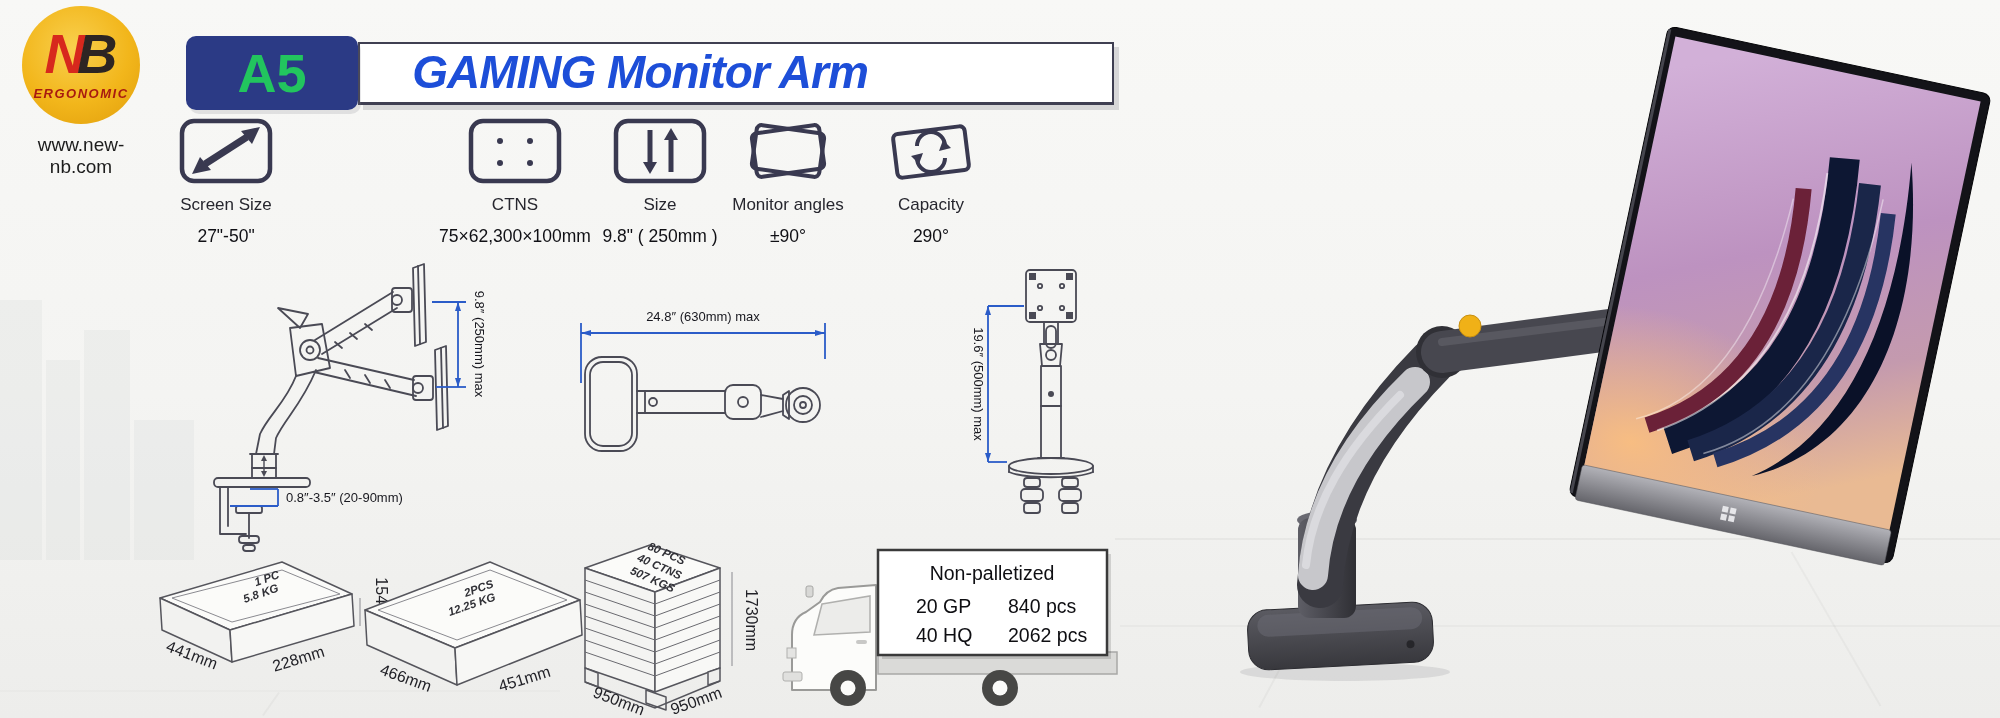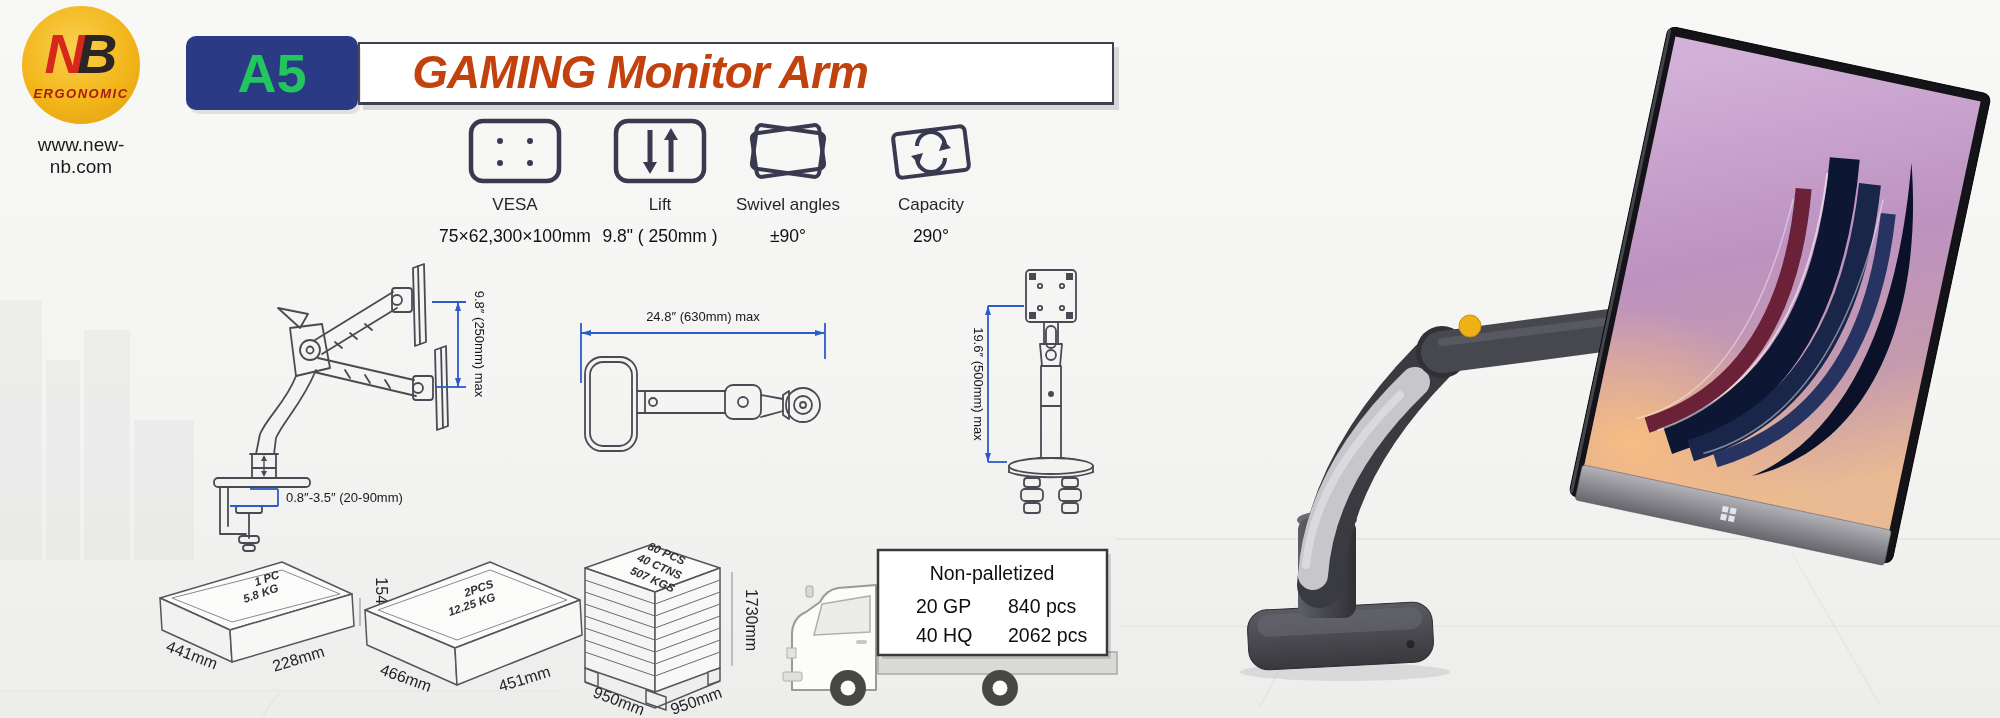--- a/index.html
+++ b/index.html
@@ -19,21 +19,21 @@
     display:flex;flex-direction:column;align-items:center;justify-content:center;gap:9px;}
   .logo-nb{font-style:italic;font-weight:900;font-size:56px;line-height:50px;letter-spacing:-8px;margin-left:-8px;}
   .logo-n{color:#d7281d;}
   .logo-b{color:#2d2523;}
   .logo-tag{font-style:italic;font-weight:700;font-size:13px;letter-spacing:1.5px;color:#a81a10;margin-top:-2px;}
   .logo-site{position:absolute;left:14px;top:134px;width:134px;text-align:center;font-size:19px;color:#1c1c1c;}
   
   .title-bar{position:absolute;left:358px;top:42px;width:752px;height:58px;background:#ffffff;
     border:2px solid #3f3f52;border-bottom-width:3px;box-shadow:5px 5px 0 rgba(120,120,132,0.25);}
   .title-text{position:absolute;left:0;top:0;width:560px;height:58px;line-height:56px;text-align:center;
-    font-style:italic;font-weight:800;font-size:46px;letter-spacing:-1px;color:#c2410c;}
+    font-style:italic;font-weight:800;font-size:46px;letter-spacing:-1px;color:#1d4ed8;}
   .a5-badge{position:absolute;left:186px;top:36px;width:172px;height:74px;background:#2b3a85;border-radius:10px;
     color:#22c55e;font-weight:700;font-size:54px;display:flex;align-items:center;justify-content:center;
     box-shadow:3px 4px 0 rgba(120,120,132,0.18);}
   
   .spec{position:absolute;top:116px;width:190px;text-align:center;}
   .spec svg{display:block;margin:0 auto;}
   .spec-label{margin-top:9px;font-size:17px;color:#26262e;}
   .spec-value{margin-top:11px;font-size:17.5px;color:#101015;}
   
   .ln{fill:none;stroke:#4a4a55;stroke-width:1.8;stroke-linecap:round;stroke-linejoin:round;}
@@ -66,54 +66,64 @@
     <div class="logo-nb"><span class="logo-n">N</span><span class="logo-b">B</span></div>
     <div class="logo-tag">ERGONOMIC</div>
   </div>
   <div class="logo-site">www.new-nb.com</div>
 
   <div class="title-bar">
     <div class="title-text">GAMING Monitor Arm</div>
   </div>
   <div class="a5-badge">A5</div>
 
+  <div class="spec" style="left:131px;">
+    <svg width="96" height="70" viewBox="0 0 96 70">
+      <rect x="4" y="5" width="88" height="60" rx="12" fill="none" stroke="#393950" stroke-width="4.5"></rect>
+      <line x1="27" y1="48" x2="69" y2="21" stroke="#393950" stroke-width="7"></line>
+      <polygon points="14,58 33,54 22,41" fill="#393950"></polygon>
+      <polygon points="82,11 63,15 74,28" fill="#393950"></polygon>
+    </svg>
+    <div class="spec-label">Screen Size</div>
+    <div class="spec-value">27"-50"</div>
+  </div>
 
 
   <div class="spec" style="left:420px;">
     <svg width="96" height="70" viewBox="0 0 96 70">
       <rect x="4" y="5" width="88" height="60" rx="12" fill="none" stroke="#393950" stroke-width="4.5"></rect>
       <circle cx="33" cy="25" r="3" fill="#393950"></circle>
         <circle cx="63" cy="25" r="3" fill="#393950"></circle>
       <circle cx="33" cy="47" r="3" fill="#393950"></circle>
         <circle cx="63" cy="47" r="3" fill="#393950"></circle>
     </svg>
-    <div class="spec-label">VESA</div>
+    <div class="spec-label">CTNS</div>
     <div class="spec-value">75×62,300×100mm</div>
   </div>
 
   <div class="spec" style="left:565px;">
     <svg width="96" height="70" viewBox="0 0 96 70">
       <rect x="4" y="5" width="88" height="60" rx="12" fill="none" stroke="#393950" stroke-width="4.5"></rect>
       <line x1="38" y1="14" x2="38" y2="48" stroke="#393950" stroke-width="5"></line>
       <polygon points="31,46 45,46 38,58" fill="#393950"></polygon>
       <line x1="59" y1="56" x2="59" y2="22" stroke="#393950" stroke-width="5"></line>
       <polygon points="52,24 66,24 59,12" fill="#393950"></polygon>
     </svg>
-    <div class="spec-label">Lift</div>
+    <div class="spec-label">Size</div>
     <div class="spec-value">9.8" ( 250mm )</div>
   </div>
 
   <div class="spec" style="left:693px;">
     <svg width="96" height="70" viewBox="0 0 96 70">
       <g fill="none" stroke="#393950" stroke-width="4">
         <rect x="14" y="13" width="68" height="44" rx="5" transform="rotate(-8 48 35)"></rect>
         <rect x="14" y="13" width="68" height="44" rx="5" transform="rotate(8 48 35)"></rect>
       </g>
     </svg>
-    <div class="spec-label">Swivel angles</div>
+    <div class="spec-label">Monitor angles</div>
     <div class="spec-value">±90°</div>
   </div>
 
   <div class="spec" style="left:836px;">
     <svg width="96" height="70" viewBox="0 0 96 70">
       <rect x="12" y="14" width="72" height="44" rx="5" fill="none" stroke="#393950" stroke-width="4" transform="rotate(-7 48 36)"></rect>
       <path d="M34,30 A14,14 0 0 1 62,30" fill="none" stroke="#393950" stroke-width="4"></path>
       <polygon points="60,24 68,32 56,35" fill="#393950"></polygon>
       <path d="M62,42 A14,14 0 0 1 34,42" fill="none" stroke="#393950" stroke-width="4"></path>
       <polygon points="36,48 28,40 40,37" fill="#393950"></polygon>

